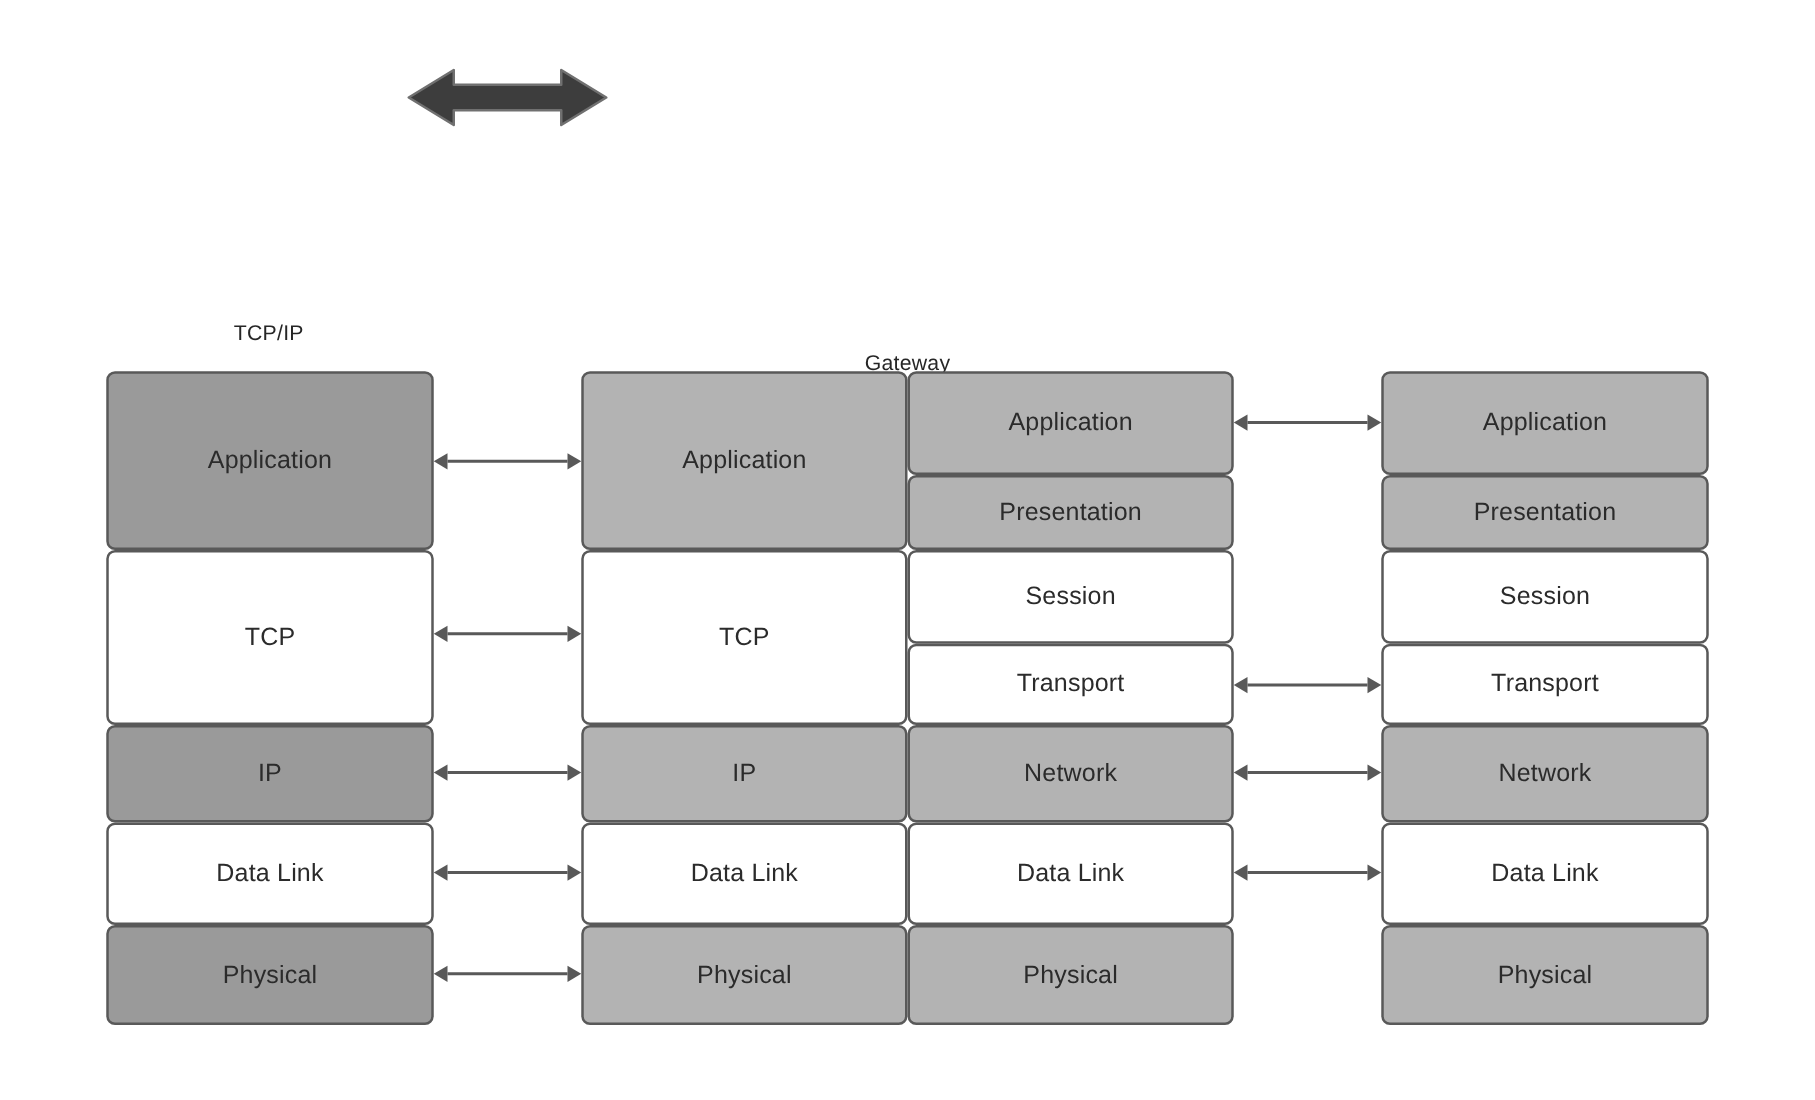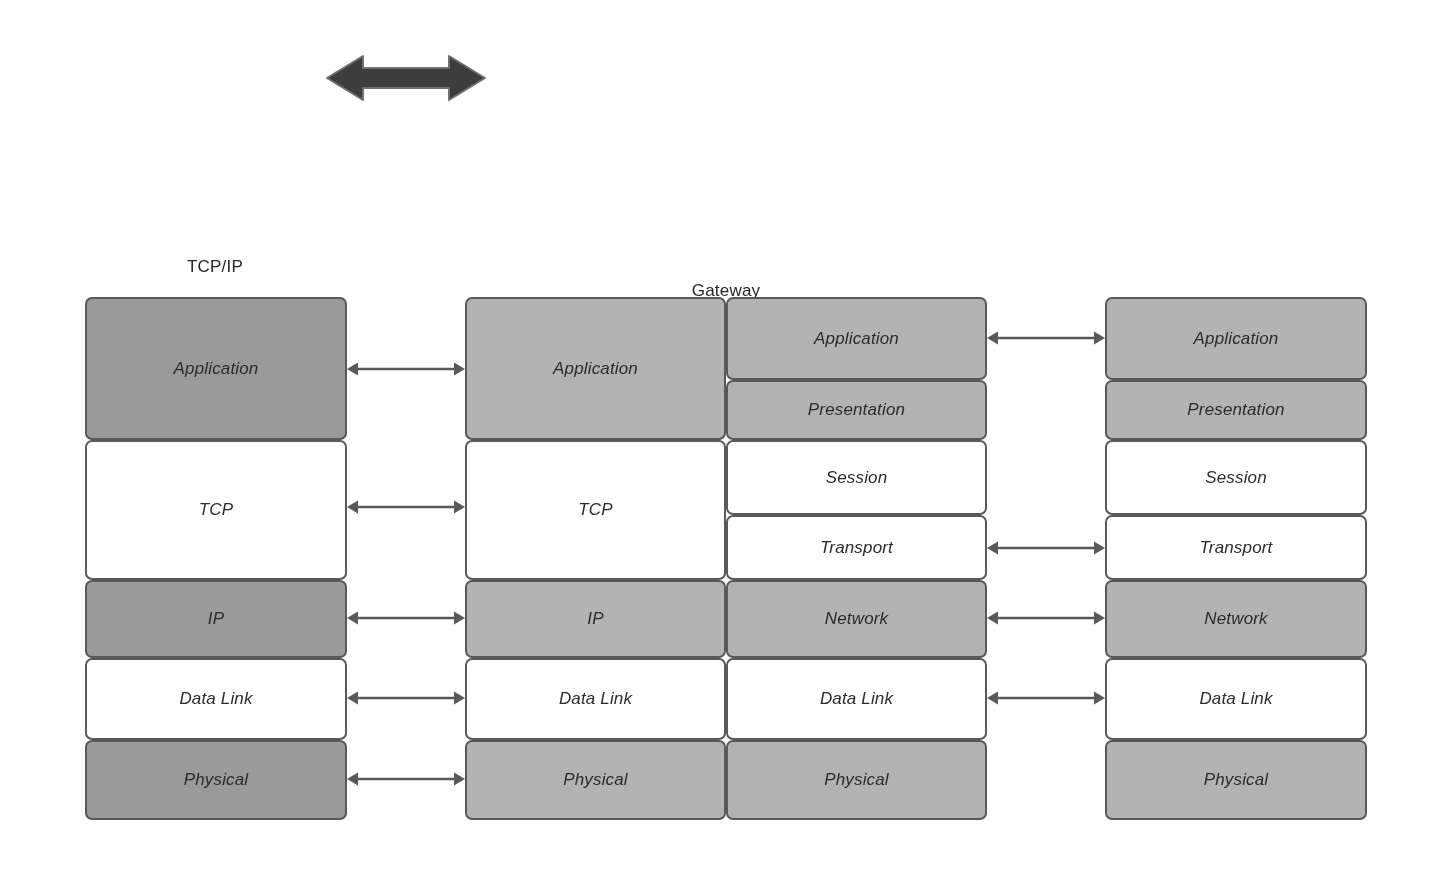--- a/index.html
+++ b/index.html
@@ -32,25 +32,24 @@
     position: absolute;
   }
   .layer-box {
     position: absolute;
     box-sizing: border-box;
     border: 2px solid #595959;
     border-radius: 7px;
     display: flex;
     align-items: center;
     justify-content: center;
-    font-size: 17px;
+    font-size: 20px;
     color: #2b2b2b;
     letter-spacing: 0.15px;
     white-space: nowrap;
-    font-style: italic;
   }
 </style>
 </head>
 <body>
 
 <div id="canvas">
     <svg width="1452" height="880" style="position: absolute; left: 0px; top: 0px;">
       <g>
         <line x1="358" x2="454" y1="369" y2="369" stroke="#595959" stroke-width="2.4"></line>
         <polygon points="347,369 358,362.5 358,375.5" fill="#595959"></polygon>

